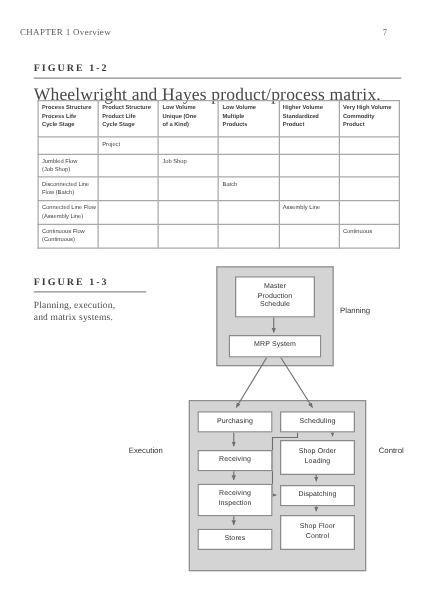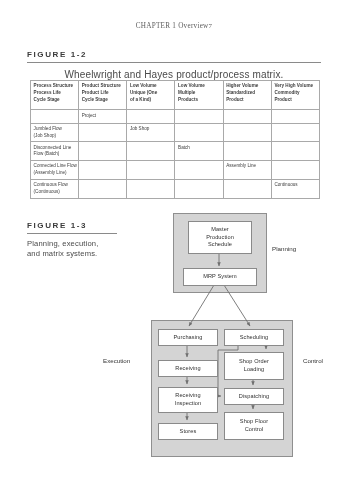--- a/index.html
+++ b/index.html
@@ -13,37 +13,38 @@
     position: relative;
     overflow: hidden;
     font-family: "Liberation Sans", sans-serif;
     color: #2b2b2b;
     -webkit-font-smoothing: antialiased;
   }
 
   
   .running-head {
     position: absolute;
-    left: 27px;
+    left: 16px;
     top: 22px;
     width: 294px;
     display: flex;
-    justify-content: center;
+    justify-content: space-between;
     align-items: baseline;
     font-family: "Liberation Serif", serif;
     font-size: 7.2px;
     color: #5d5d5d;
     letter-spacing: 0.25px;
   }
   .running-head .page-number { font-size: 7px; }
 
   
   .figure-head {
     position: absolute;
     left: 27px;
+    font-family: Liberation Serif, serif;
   }
   .figure-label {
     font-size: 8px;
     font-weight: bold;
     letter-spacing: 1.6px;
     color: #3a3a3a;
     white-space: nowrap;
   }
   .figure-rule {
     border: 0;
@@ -53,21 +54,21 @@
   }
   .figure-caption {
     font-size: 7.6px;
     color: #4a4a4a;
     letter-spacing: 0.15px;
     margin-top: 5px;
     line-height: 1.35;
   }
 
   #fig12-head { top: 50px; width: 294px; }
-  #fig12-head .figure-caption { font-size: 10px; text-align: center; }
+  #fig12-head .figure-caption { font-size: 14px; }
 
   #fig13-head { top: 221px; width: 90px; }
   #fig13-head .figure-caption { font-size: 7.6px; width: 78px; }
 
   
   .matrix-table {
     position: absolute;
     left: 30px;
     top: 80px;
     width: 290px;

